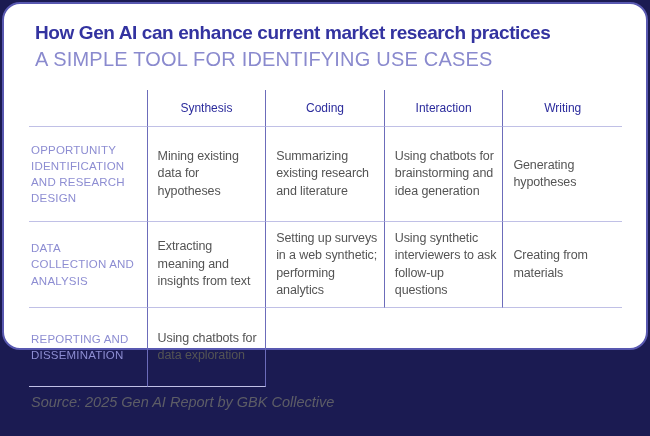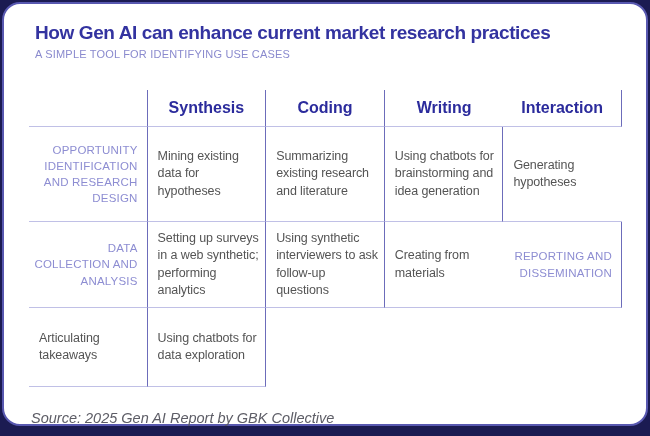--- a/index.html
+++ b/index.html
@@ -8,80 +8,80 @@
     --rowlabel-ink:#8d8dd2; --cell-ink:#545454; --grid-vline:#6c6cba;
     --grid-hline:#c0c0e6; --source-ink:#5d5d66;
   }
   html,body{margin:0;padding:0;}
   body{
     width:650px;height:436px;position:relative;overflow:hidden;
     background:var(--bg-navy);
     font-family:"Liberation Sans",sans-serif;
   }
   .card{
-    position:absolute;left:2px;top:2px;width:646px;height:424px;
+    position:absolute;left:2px;top:2px;width:646px;height:348px;
     box-sizing:border-box;background:var(--card-bg);
     border:2px solid var(--card-border);border-radius:18px;
   }
   .title{
     position:absolute;left:31px;top:18px;white-space:nowrap;
     font-size:19px;font-weight:bold;letter-spacing:-0.4px;color:var(--title-ink);
   }
   .subtitle{
     position:absolute;left:31px;top:44px;white-space:nowrap;
-    font-size:11px;letter-spacing:0.2px;color:var(--subtitle-ink);
+    font-size:20px;letter-spacing:0.2px;color:var(--subtitle-ink);
   }
   .grid{
     position:absolute;left:25px;top:86px;width:593px;height:297px;
     display:grid;grid-template-columns:repeat(5,1fr);
     grid-template-rows:37px 95px 86px 79px;
   }
   .c{box-sizing:border-box;display:flex;align-items:center;min-width:0;}
   .vl{border-right:1px solid var(--grid-vline);}
   .hl{border-bottom:1px solid var(--grid-hline);}
-  .colhead{justify-content:center;font-weight:bold;font-size:16px;color:var(--colhead-ink);}
+  .colhead{justify-content:center;font-weight:normal;font-size:12px;color:var(--colhead-ink);}
   .rowlabel{
-    justify-content:flex-end;text-align:right;font-size:11.5px;line-height:1.4;
+    justify-content:flex-end;font-size:11.5px;line-height:1.4;
     color:var(--rowlabel-ink);padding:0 9px 0 2px;letter-spacing:0.2px;
   }
   .bodycell{
     font-size:12.5px;line-height:1.4;color:var(--cell-ink);
     padding:0 5px 0 10px;letter-spacing:-0.1px;
   }
   .source{
-    position:absolute;left:27px;top:406px;font-style:italic;
+    position:absolute;left:27px;top:390px;font-style:italic;
     font-size:14.5px;color:var(--source-ink);white-space:nowrap;
   }
 </style>
 </head>
 <body>
 
 <div class="card">
 
   <div class="title">How Gen AI can enhance current market research practices</div>
   <div class="subtitle">A SIMPLE TOOL FOR IDENTIFYING USE CASES</div>
 
   <div class="grid">
 
     <div class="c vl hl"></div>
     <div class="c vl hl colhead">Synthesis</div>
     <div class="c vl hl colhead">Coding</div>
+    <div class="c vl hl colhead">Interaction</div>
     <div class="c hl colhead">Writing</div>
-    <div class="c vl hl colhead">Interaction</div>
 
     <div class="c vl hl rowlabel">OPPORTUNITY IDENTIFICATION AND RESEARCH DESIGN</div>
     <div class="c vl hl bodycell">Mining existing data for hypotheses</div>
     <div class="c vl hl bodycell">Summarizing existing research and literature</div>
     <div class="c vl hl bodycell">Using chatbots for brainstorming and idea generation</div>
     <div class="c hl bodycell">Generating hypotheses</div>
 
     <div class="c vl hl rowlabel">DATA COLLECTION AND ANALYSIS</div>
+    <div class="c vl hl bodycell">Extracting meaning and insights from text</div>
     <div class="c vl hl bodycell">Setting up surveys in a web synthetic; performing analytics</div>
     <div class="c vl hl bodycell">Using synthetic interviewers to ask follow-up questions</div>
     <div class="c hl bodycell">Creating from materials</div>
 
     <div class="c vl hl rowlabel">REPORTING AND DISSEMINATION</div>
-    <div class="c vl hl bodycell">Articulating takeaways</div>
     <div class="c vl hl bodycell">Using chatbots for data exploration</div>
   </div>
 
   <div class="source">Source: 2025 Gen AI Report by GBK Collective</div>
 </div>
 
 </body></html>

